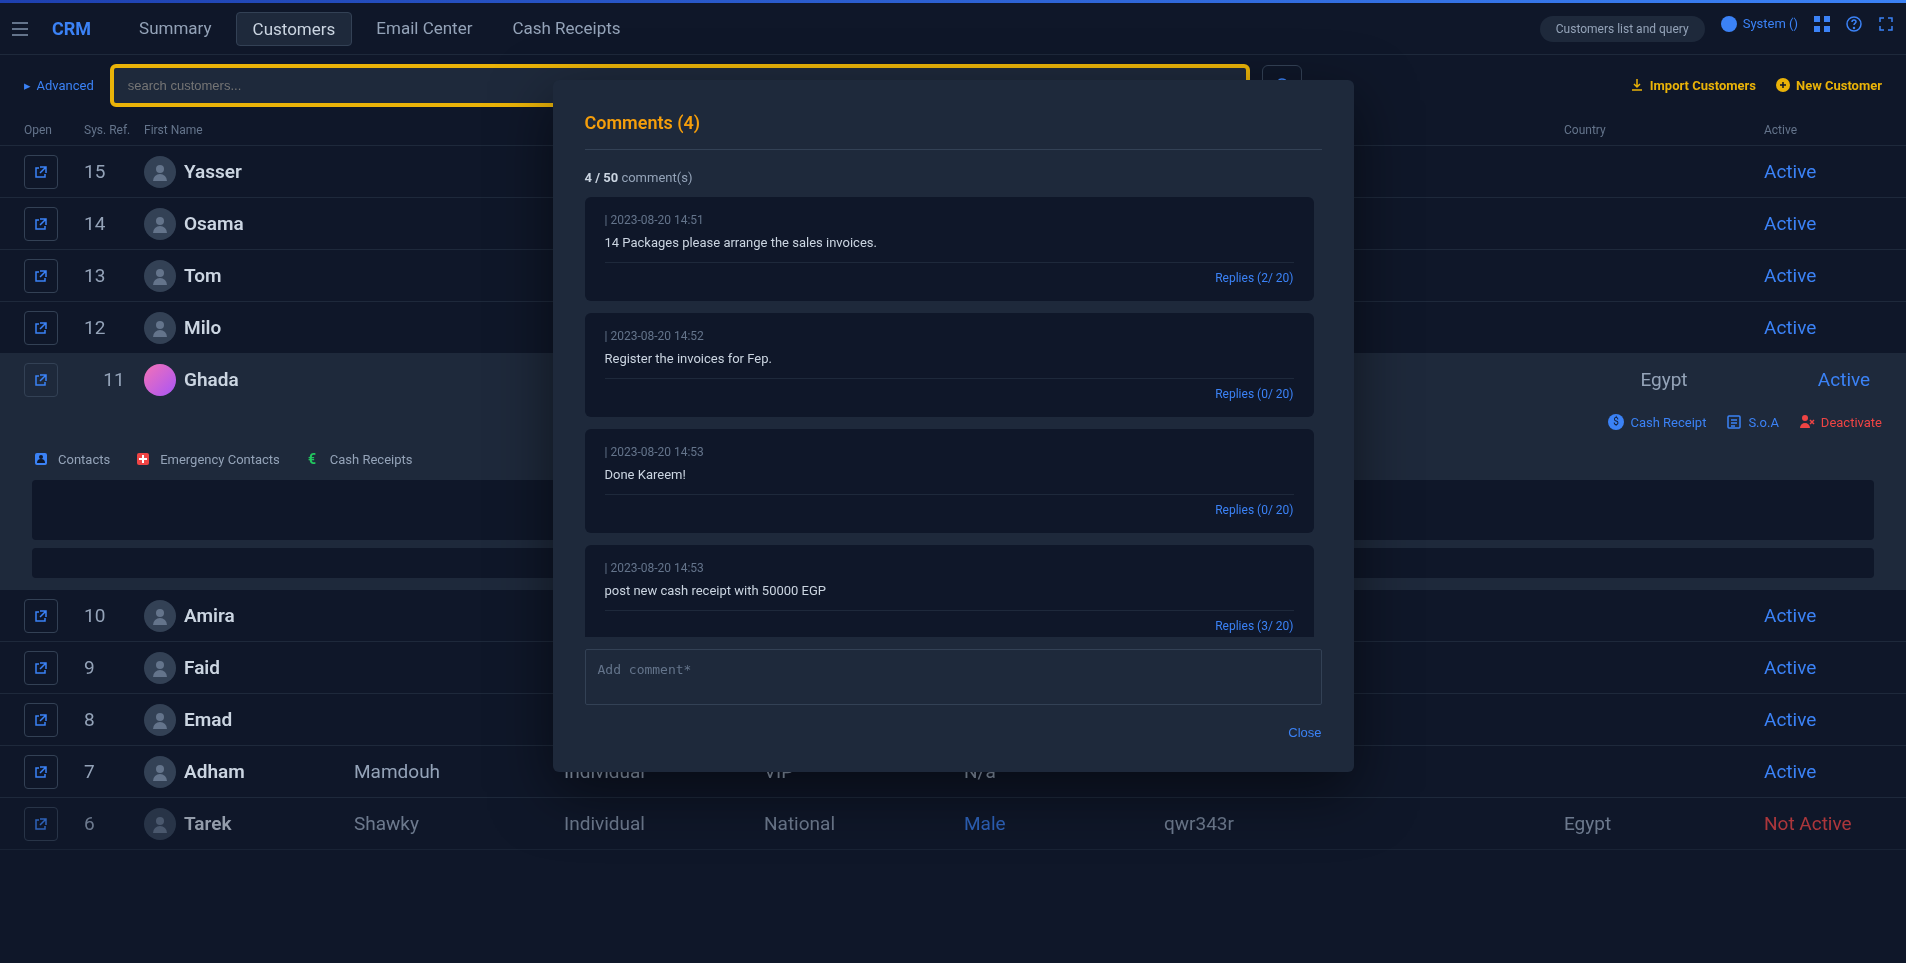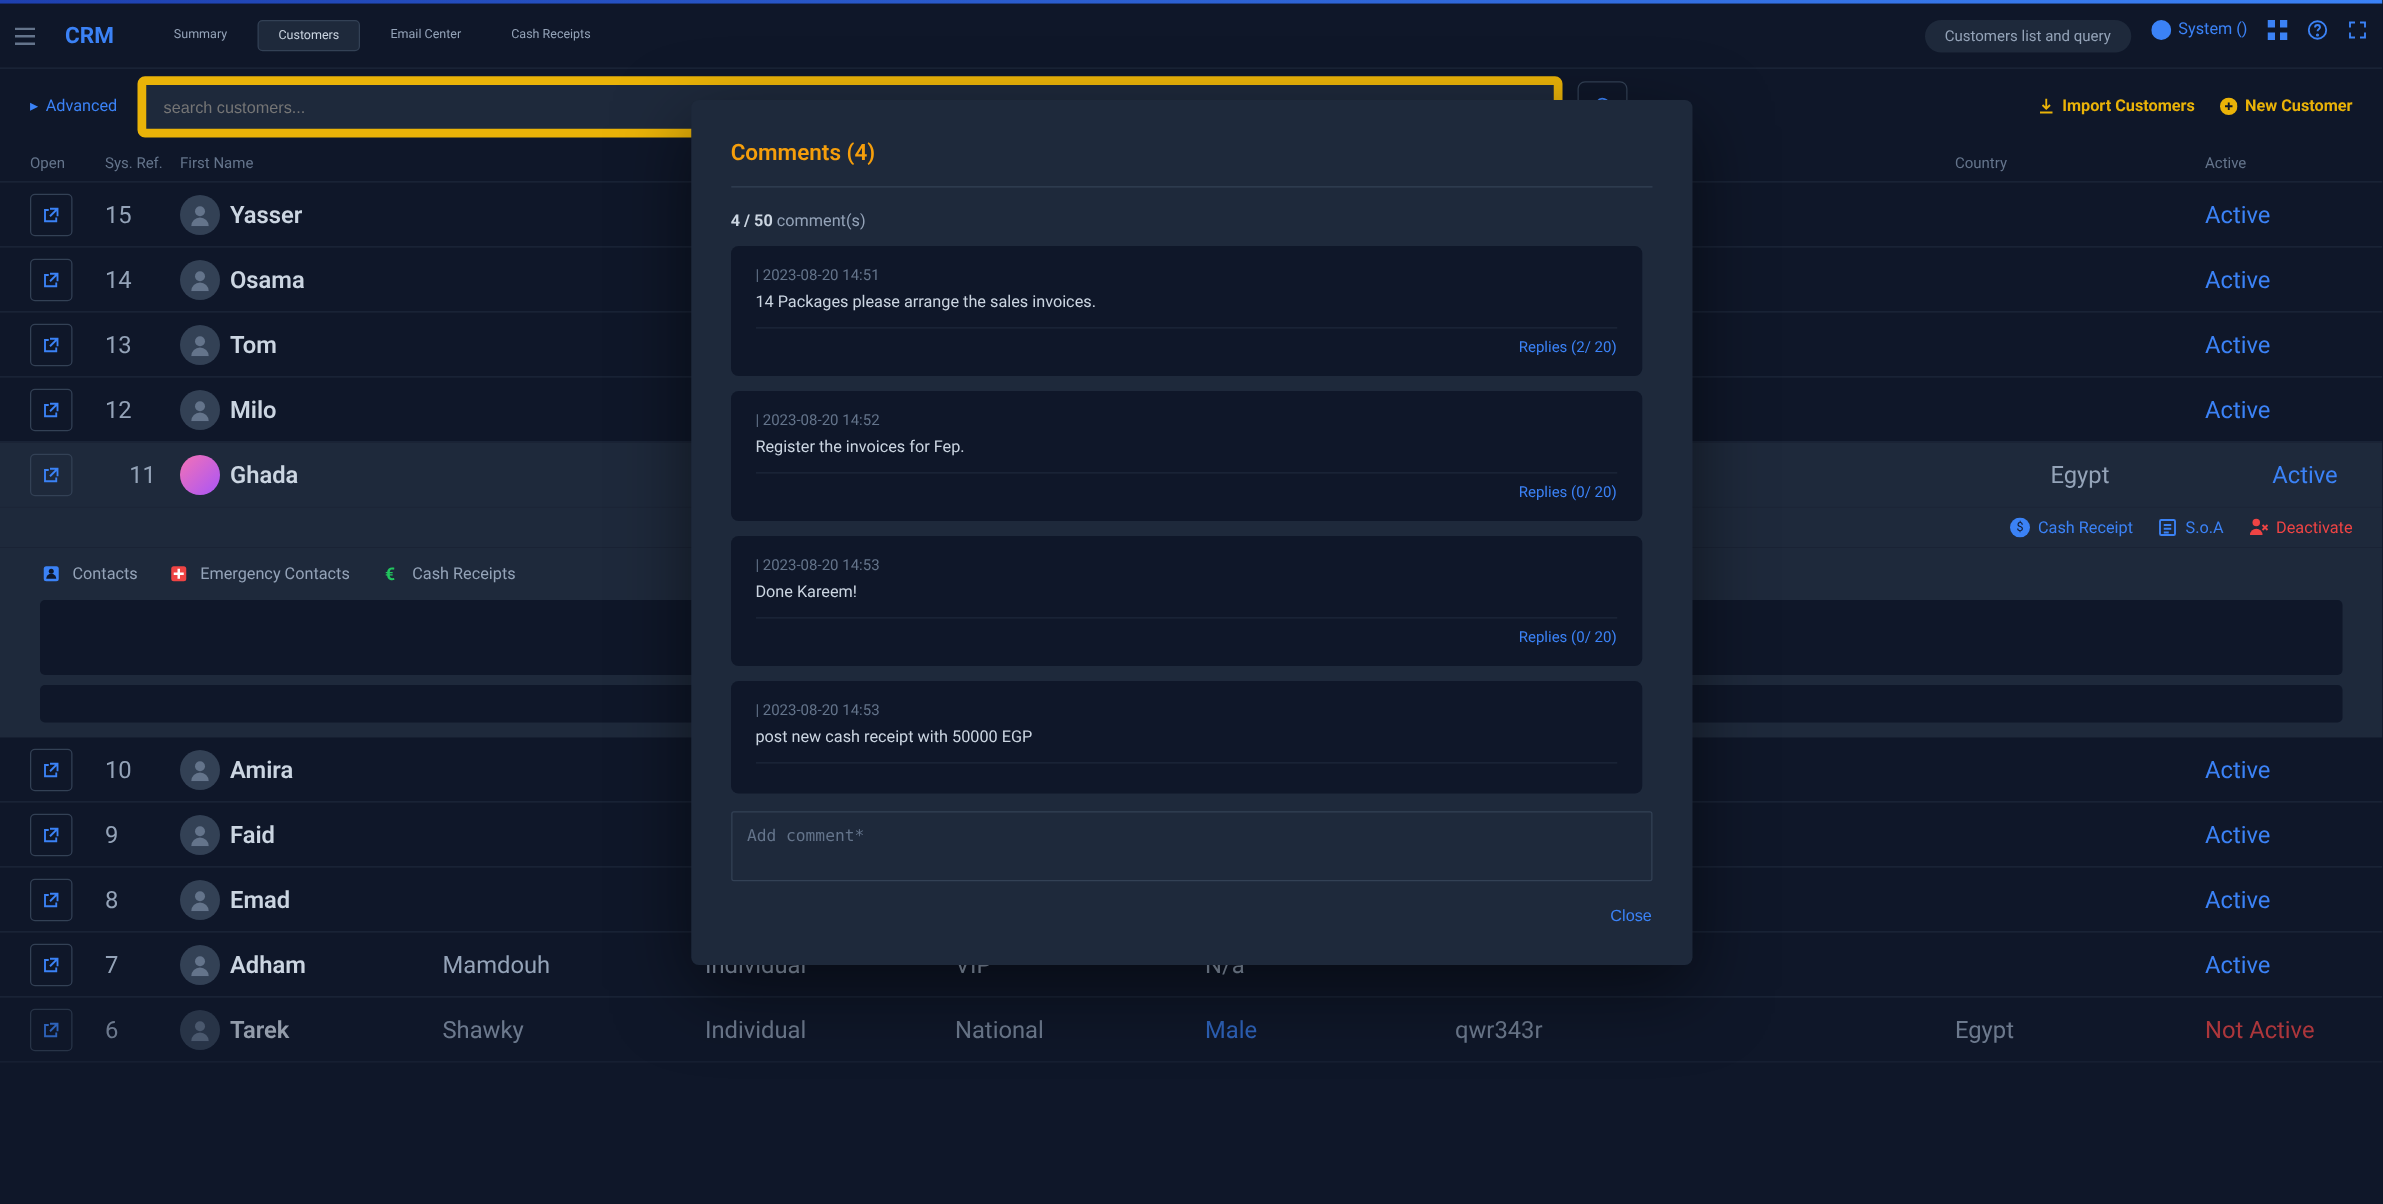--- a/index.html
+++ b/index.html
@@ -20,21 +20,21 @@
       padding: 0 12px;
       background: #0f1729;
       border-bottom: 1px solid #1e293b;
     }
     .menu-icon { cursor: pointer; margin-right: 24px; color: #64748b; }
     .logo { color: #3b82f6; font-weight: 700; font-size: 18px; margin-right: 32px; }
     .nav-tabs { display: flex; gap: 8px; }
     .nav-tab {
       padding: 6px 16px;
       color: #94a3b8;
-      font-size: 10px;
+      font-size: 17px;
       cursor: pointer;
       border-radius: 4px;
     }
     .nav-tab.active {
       background: #1e293b;
       border: 1px solid #334155;
       color: #cbd5e1;
     }
     .header-right { margin-left: auto; display: flex; align-items: flex-start; gap: 16px; }
     .context-pill {
@@ -51,21 +51,21 @@
       align-items: center;
       height: 60px;
       padding: 0 24px;
       gap: 16px;
     }
     .advanced-btn { color: #3b82f6; font-size: 13px; display: flex; align-items: center; gap: 6px; cursor: pointer; }
     .search-input {
       flex: 1;
       max-width: 1140px;
       background: #1e293b;
-      border: 7px solid #eab308;
+      border: 4px solid #eab308;
       border-radius: 6px;
       padding: 10px 14px;
       color: #0ea5e9;
       font-size: 13px;
     }
     .refresh-btn {
       width: 40px; height: 40px;
       border: 1px solid #334155;
       border-radius: 6px;
       display: flex; align-items: center; justify-content: center;
@@ -657,20 +657,21 @@
         <div class="comment-replies">Replies (0/ 20)</div>
       </div>
       <div class="comment-card">
         <div class="comment-meta">| 2023-08-20 14:53</div>
         <div class="comment-text">Done Kareem!</div>
         <div class="comment-replies">Replies (0/ 20)</div>
       </div>
       <div class="comment-card">
         <div class="comment-meta">| 2023-08-20 14:53</div>
         <div class="comment-text">post new cash receipt with 50000 EGP</div>
+        <div class="comment-replies">Replies (3/ 20)</div>
       </div>
     </div>
     <textarea class="add-comment" placeholder="Add comment*" style=""></textarea>
     <div class="modal-footer">
       <button class="close-btn">Close</button>
     </div>
   </div>
 </div>
 
 </body></html>

